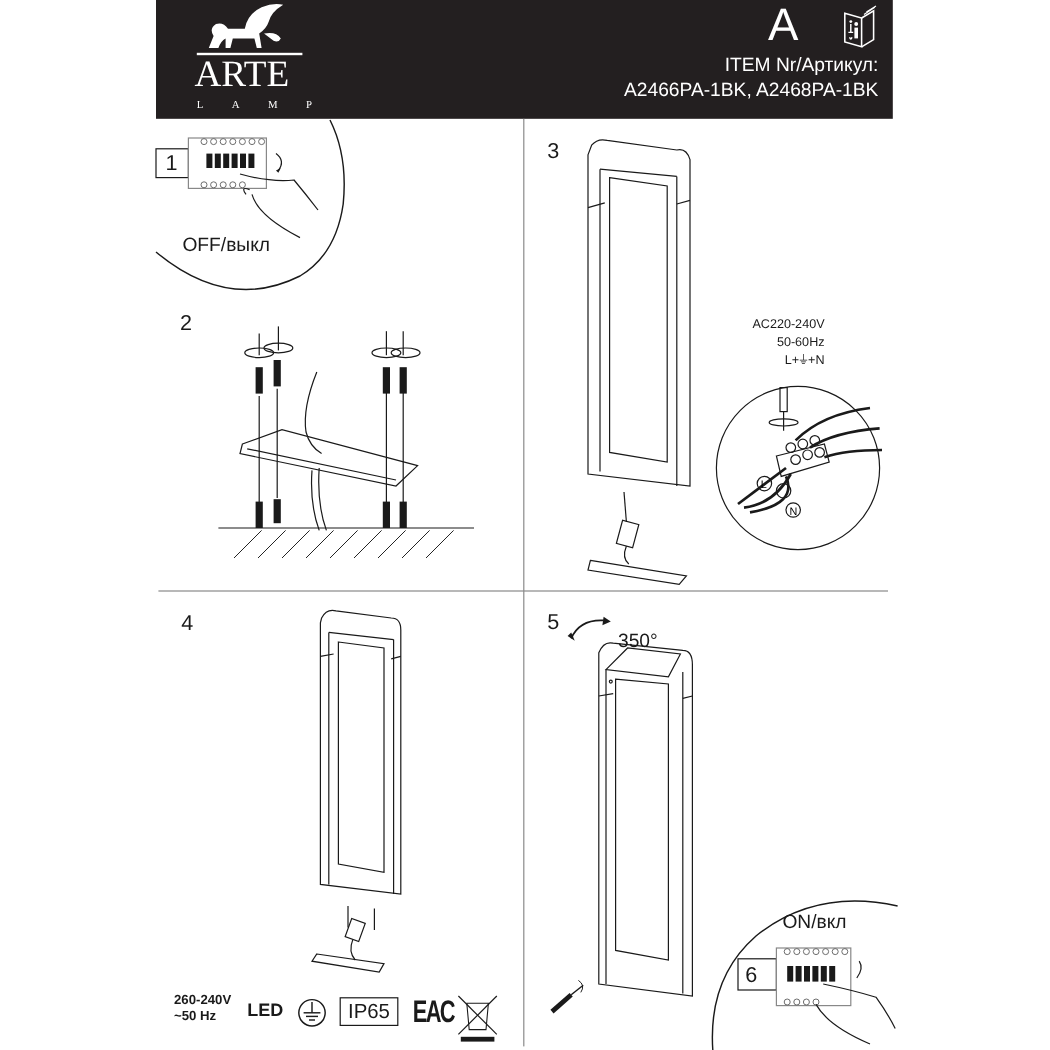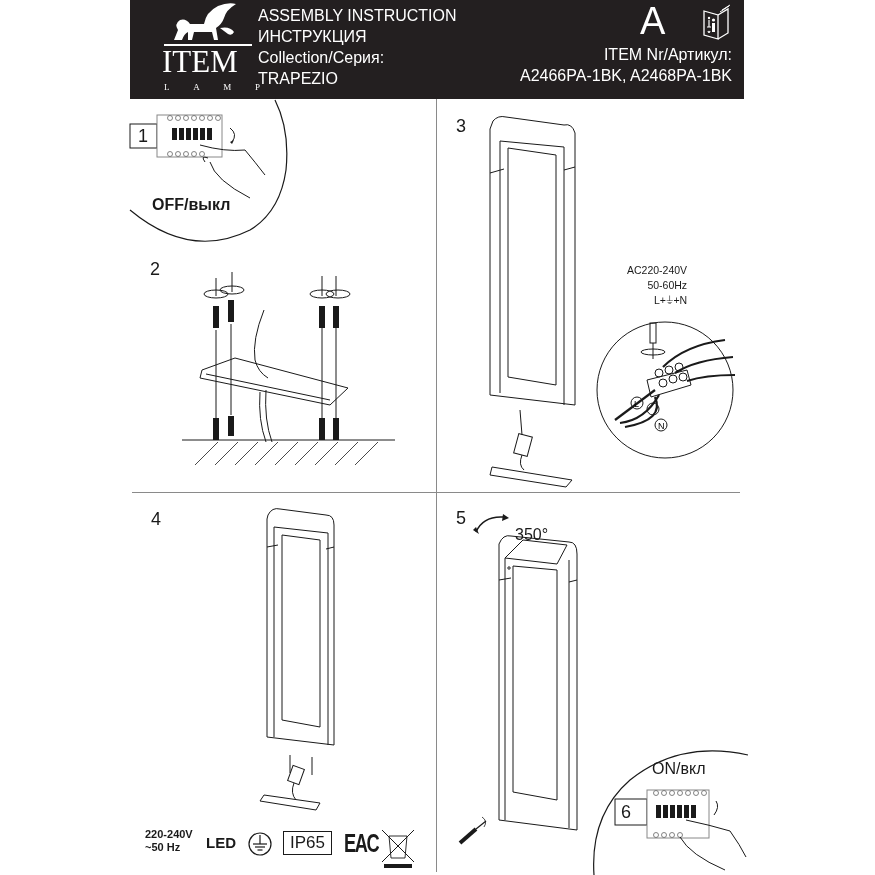--- a/index.html
+++ b/index.html
@@ -26,33 +26,27 @@
 </style>
 </head>
 <body>
 
 <div class="header">
   <div class="logo">
     <svg width="100" height="46" viewBox="0 0 100 46" style="left:0;top:0;">
       <path d="M30 38 L34 28 Q30 22 36 18 Q42 16 46 22 L60 22 Q62 10 74 4 Q84 0 92 2 Q82 8 80 16 Q78 22 72 26 L74 38 L70 38 L68 30 L50 30 L48 38 L44 38 L44 30 Q40 32 38 38 Z M76 26 Q86 24 90 30 Q88 34 84 32" fill="#fff"></path>
       <rect x="20" y="42" width="88" height="2" fill="#fff"></rect>
     </svg>
-    <div class="logo-word">ITEM</div>
+    <div class="logo-word">ARTE</div>
     <div class="logo-sub">
       <span>L</span>
       <span>A</span>
       <span>M</span>
       <span>P</span>
     </div>
-  </div>
-  <div class="htext-left">
-    <div>ASSEMBLY INSTRUCTION</div>
-    <div>ИНСТРУКЦИЯ</div>
-    <div>Collection/Серия:</div>
-    <div>TRAPEZIO</div>
   </div>
   <div class="lang-a">A</div>
   <svg class="info-icon" viewBox="0 0 28 36">
     <path d="M2 6 L16 10 L16 34 L2 30 Z" fill="none" stroke="#fff" stroke-width="1.3"></path>
     <path d="M16 10 L26 4 L26 28 L16 34" fill="none" stroke="#fff" stroke-width="1.3"></path>
     <path d="M18 7 L27 1 M20 5 L28 0" stroke="#fff" stroke-width="1"></path>
     <circle cx="7" cy="13" r="1.2" fill="#fff"></circle>
     <path d="M7 15 L7 22 M5 22 L9 22 M6 26 Q7 29 8 26" stroke="#fff" stroke-width="1.2" fill="none"></path>
     <rect x="10" y="18" width="3" height="9" fill="#fff"></rect>
     <circle cx="11.5" cy="15" r="1.6" fill="#fff"></circle>
@@ -91,21 +85,21 @@
         <rect x="56" y="28" width="5" height="12"></rect>
         <rect x="63" y="28" width="5" height="12"></rect>
         <rect x="70" y="28" width="5" height="12"></rect>
         <rect x="77" y="28" width="5" height="12"></rect>
     </g>
     <path d="M100 28 Q108 34 102 42" fill="none" stroke="#1a1a1a" stroke-width="1"></path>
     <path d="M100 42 L104 40 L102 44 Z" fill="#1a1a1a"></path>
     <path d="M70 45 Q95 52 115 50 Q125 62 135 75 M80 62 Q85 80 120 98 M75 62 Q70 55 78 58" fill="none" stroke="#1a1a1a" stroke-width="1"></path>
   </svg>
   <div class="step-num" style="left:138px;top:127px;">1</div>
-  <div class="label" style="left:152px;top:196px;font-weight:bold;">OFF/выкл</div>
+  <div class="label" style="left:152px;top:196px;">OFF/выкл</div>
 </div>
 
 <div>
   <div class="step-num" style="left:150px;top:260px;">2</div>
   <svg width="300" height="230" style="left:140px;top:250px;">
     <g stroke="#1a1a1a" stroke-width="1" fill="none">
       <path d="M42 385"></path>
       <line x1="76" y1="28" x2="76" y2="46"></line>
         <line x1="92" y1="22" x2="92" y2="42"></line>
       <line x1="182" y1="26" x2="182" y2="46"></line>
@@ -212,21 +206,21 @@
       <path d="M7 42 L18 40"></path>
         <path d="M66 44 L74 42"></path>
       <line x1="30" y1="250" x2="30" y2="268"></line>
         <line x1="52" y1="252" x2="52" y2="270"></line>
       <rect x="30" y="262" width="12" height="16" transform="rotate(20 36 270)"></rect>
       <path d="M34 278 Q30 288 36 295"></path>
       <path d="M4 290 L60 298 L56 305 L0 296 Z"></path>
     </g>
   </svg>
   <div class="spec" style="left:145px;top:828px;">
-    <div>220-240V</div>
+    <div>260-240V</div>
     <div>~50 Hz</div>
   </div>
   <div class="led" style="left:206px;top:834px;">LED</div>
   <svg width="24" height="24" style="left:248px;top:832px;">
     <circle cx="12" cy="12" r="11" fill="none" stroke="#1a1a1a" stroke-width="1.2"></circle>
     <line x1="12" y1="3" x2="12" y2="12" stroke="#1a1a1a" stroke-width="1.2"></line>
     <line x1="5" y1="12" x2="19" y2="12" stroke="#1a1a1a" stroke-width="1.2"></line>
     <line x1="7" y1="15" x2="17" y2="15" stroke="#1a1a1a" stroke-width="1.2"></line>
     <line x1="9.5" y1="18" x2="14.5" y2="18" stroke="#1a1a1a" stroke-width="1.2"></line>
   </svg>

